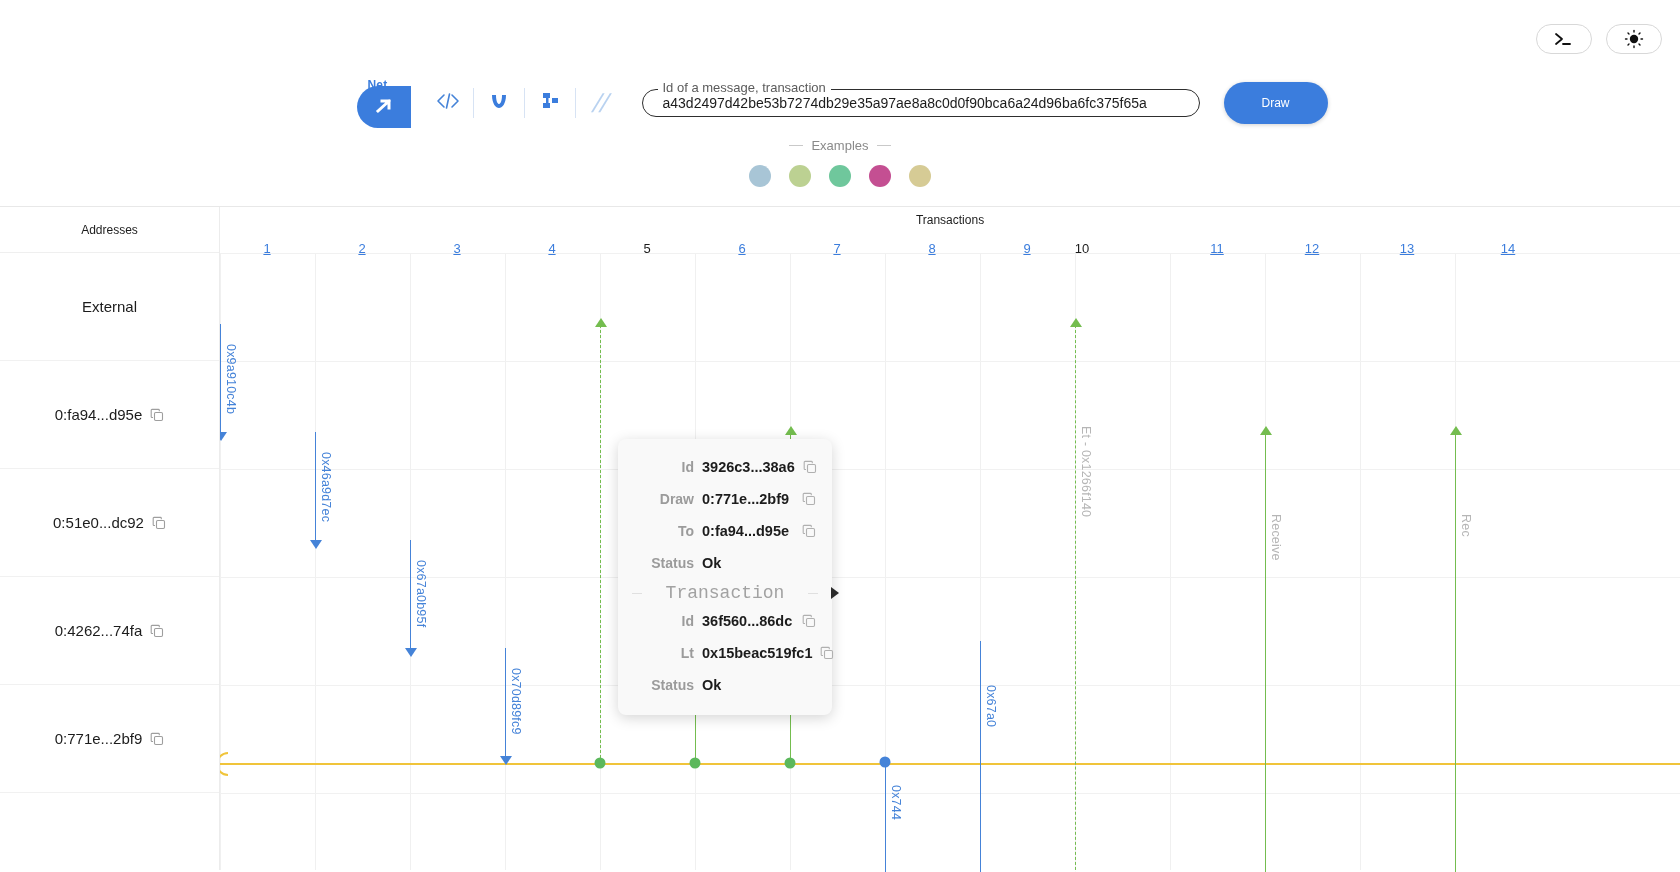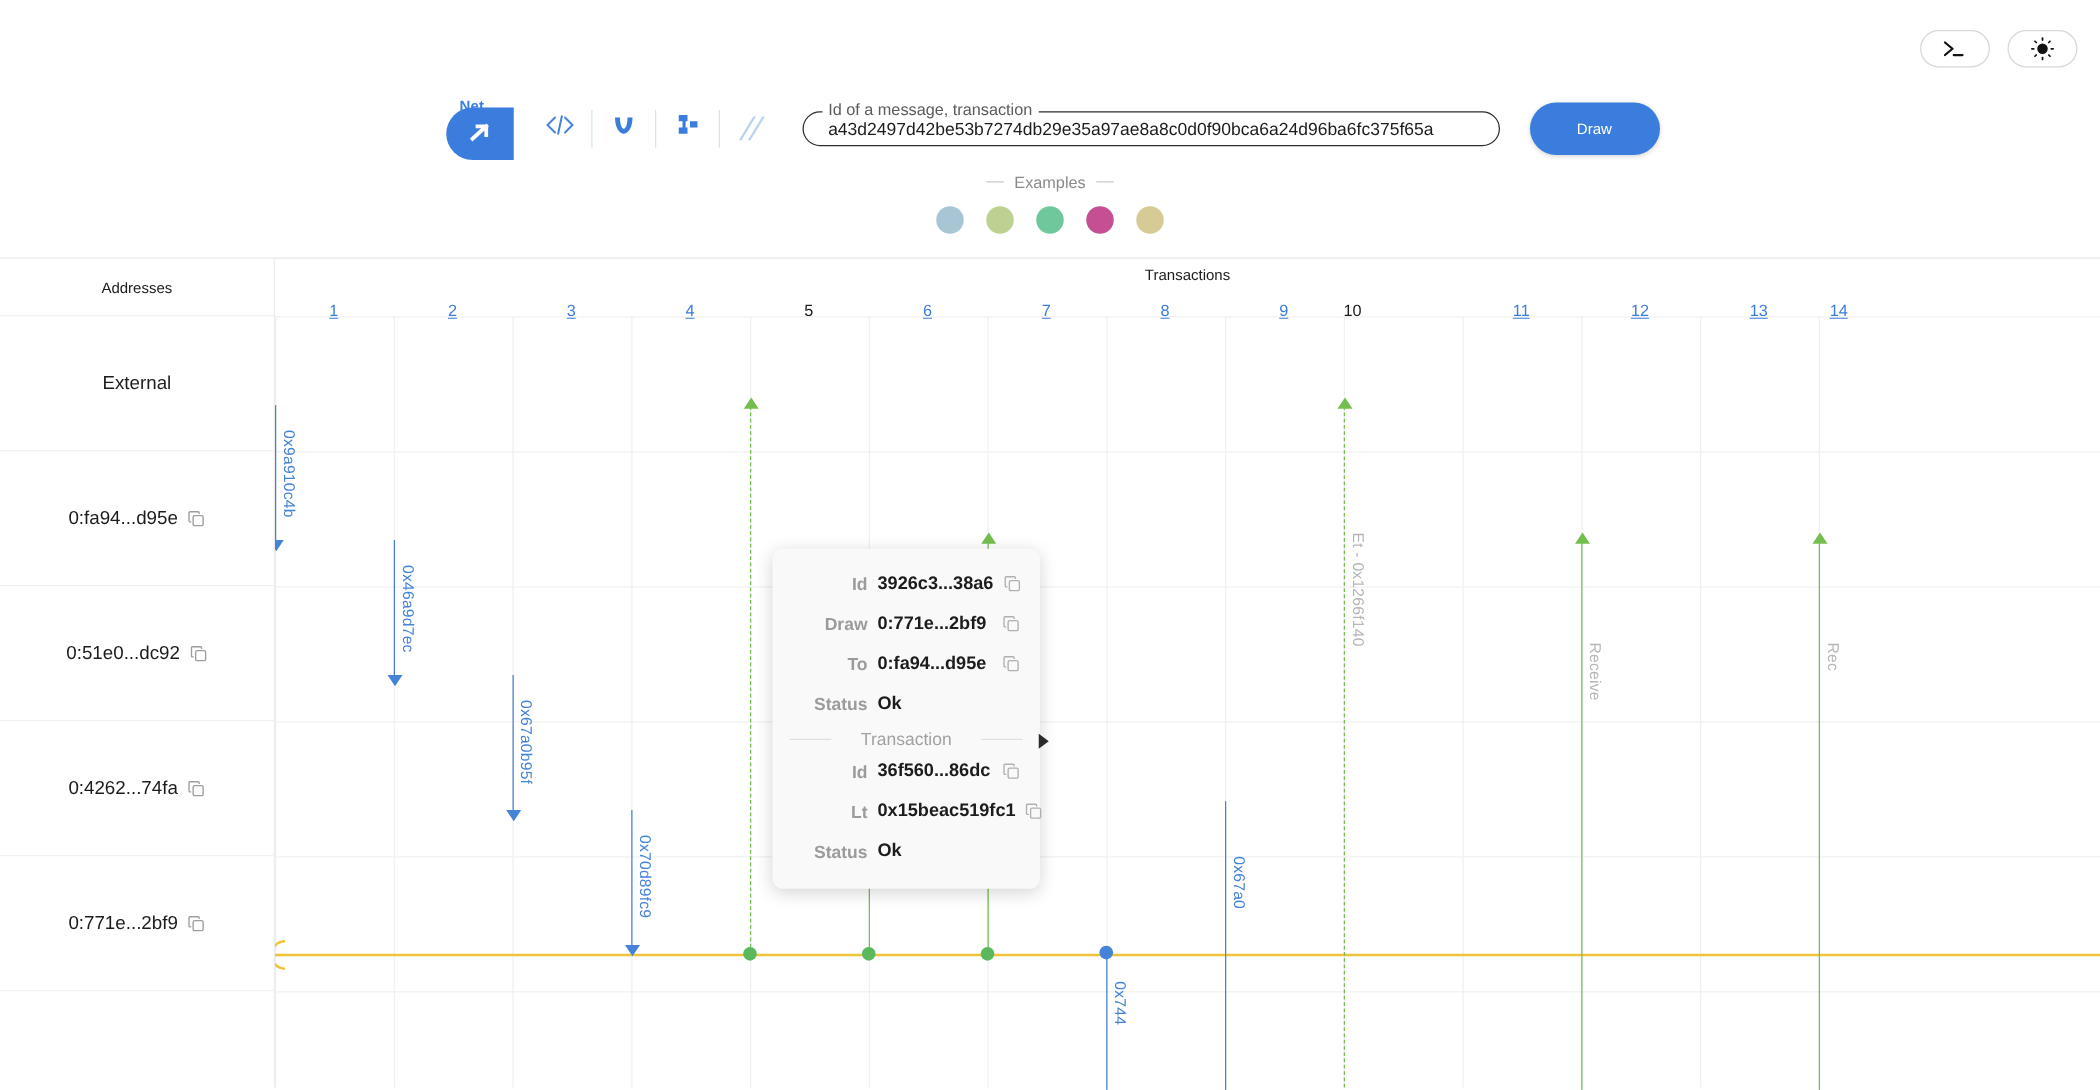--- a/index.html
+++ b/index.html
@@ -311,22 +311,23 @@
     color: #9b9b9b;
   }
   .tt-val {
     font-size: 14.5px;
     color: #1c1c1c;
     white-space: nowrap;
   }
   .tt-copy { color: #b0b0b0; line-height: 0; cursor: pointer; }
   .tt-sep {
     display: flex; align-items: center; gap: 24px;
-    font-size: 14px; color: #a2a2a2;
+    font-size: 18px; color: #a2a2a2;
     margin: 4px 0 2px 0;
+    font-family: Liberation Mono, monospace;
   }
   .tt-sep .ln { flex: 1; height: 1px; background: #e0e0e0; }
   .tt-pointer {
     position: absolute;
     right: -7px; top: 148px;
     width: 0; height: 0;
     border-top: 6px solid transparent;
     border-bottom: 6px solid transparent;
     border-left: 8px solid #2a2a2a;
   }
@@ -480,21 +481,21 @@
         <span class="col-num" style="left: 332px;">4</span>
         <span class="col-num plain" style="left: 427px;">5</span>
         <span class="col-num" style="left: 522px;">6</span>
         <span class="col-num" style="left: 617px;">7</span>
         <span class="col-num" style="left: 712px;">8</span>
         <span class="col-num" style="left: 807px;">9</span>
         <span class="col-num plain" style="left: 862px;">10</span>
         <span class="col-num" style="left: 997px;">11</span>
         <span class="col-num" style="left: 1092px;">12</span>
         <span class="col-num" style="left: 1187px;">13</span>
-        <span class="col-num" style="left: 1251px;">14</span>
+        <span class="col-num" style="left: 1288px;">14</span>
       </div>
     <div class="grid-body" id="grid-body">
         <div class="vline" style="left: 0px;"></div>
         <div class="vline" style="left: 95px;"></div>
         <div class="vline" style="left: 190px;"></div>
         <div class="vline" style="left: 285px;"></div>
         <div class="vline" style="left: 380px;"></div>
         <div class="vline" style="left: 475px;"></div>
         <div class="vline" style="left: 570px;"></div>
         <div class="vline" style="left: 665px;"></div>

